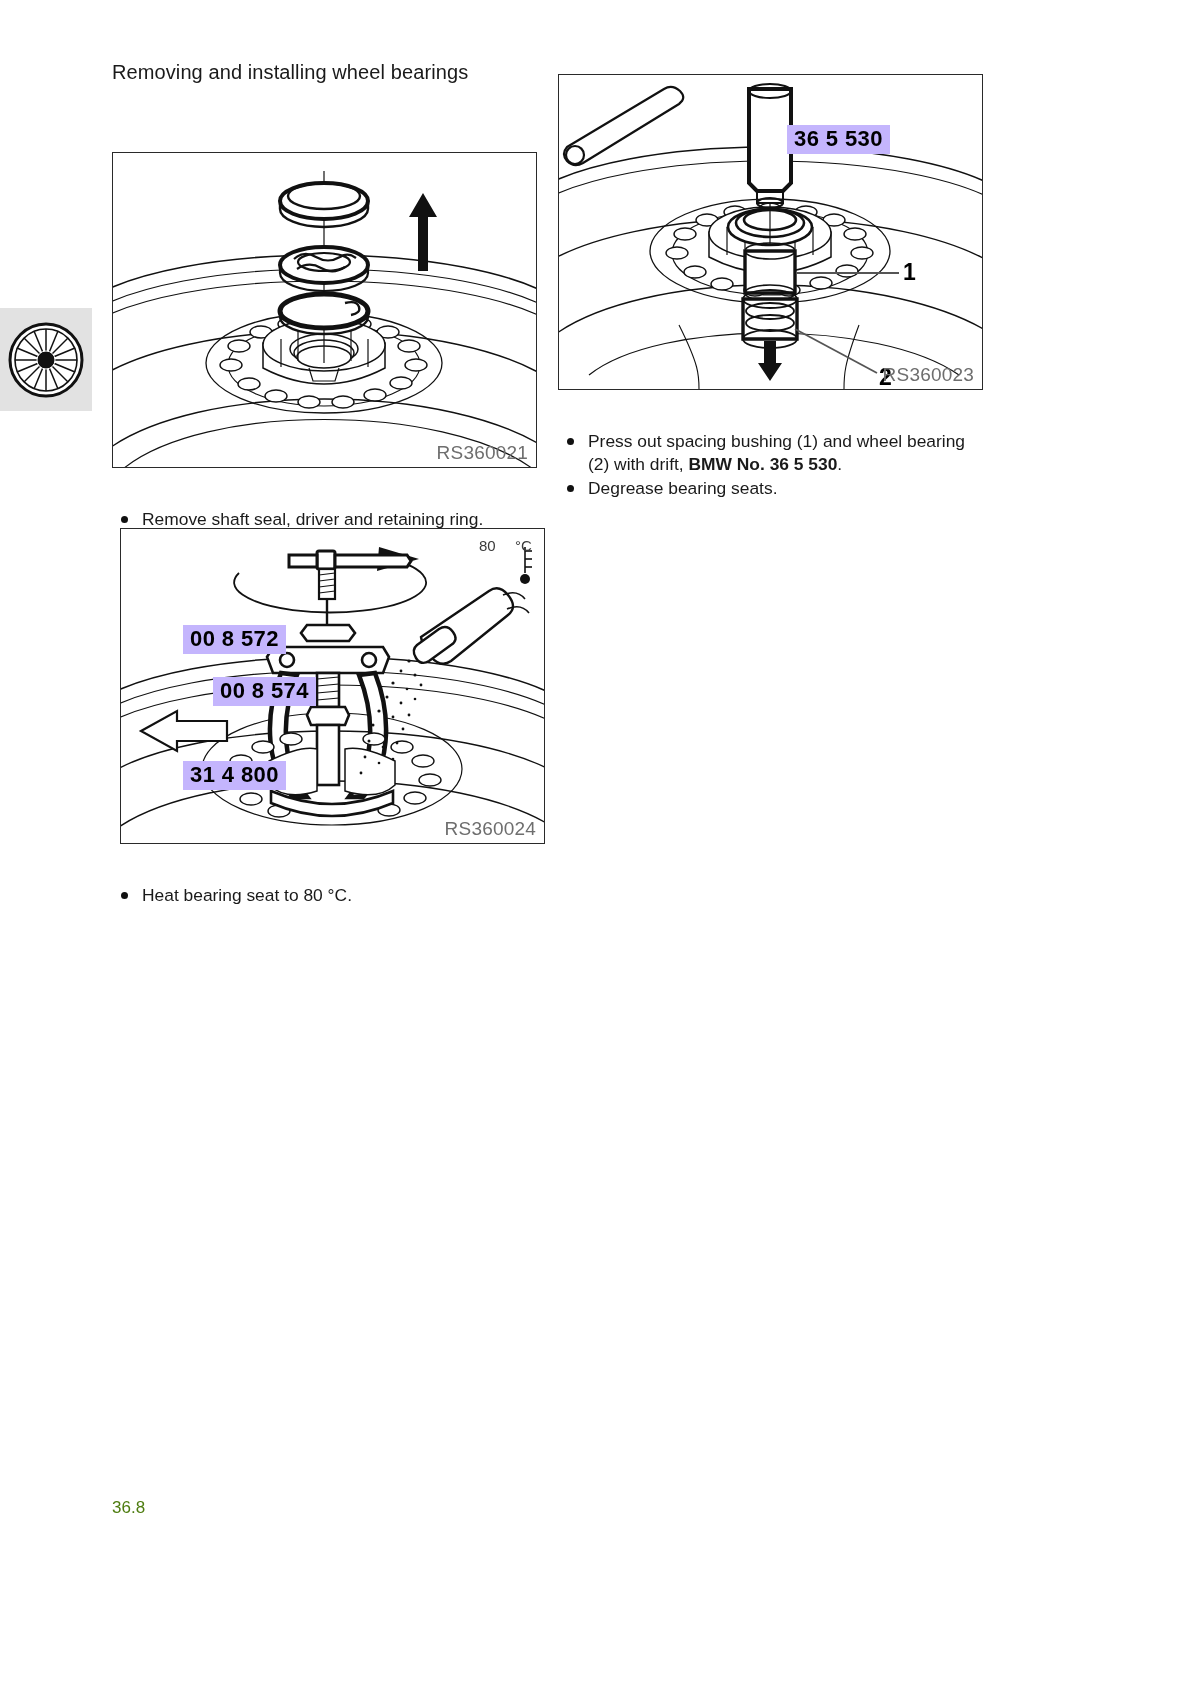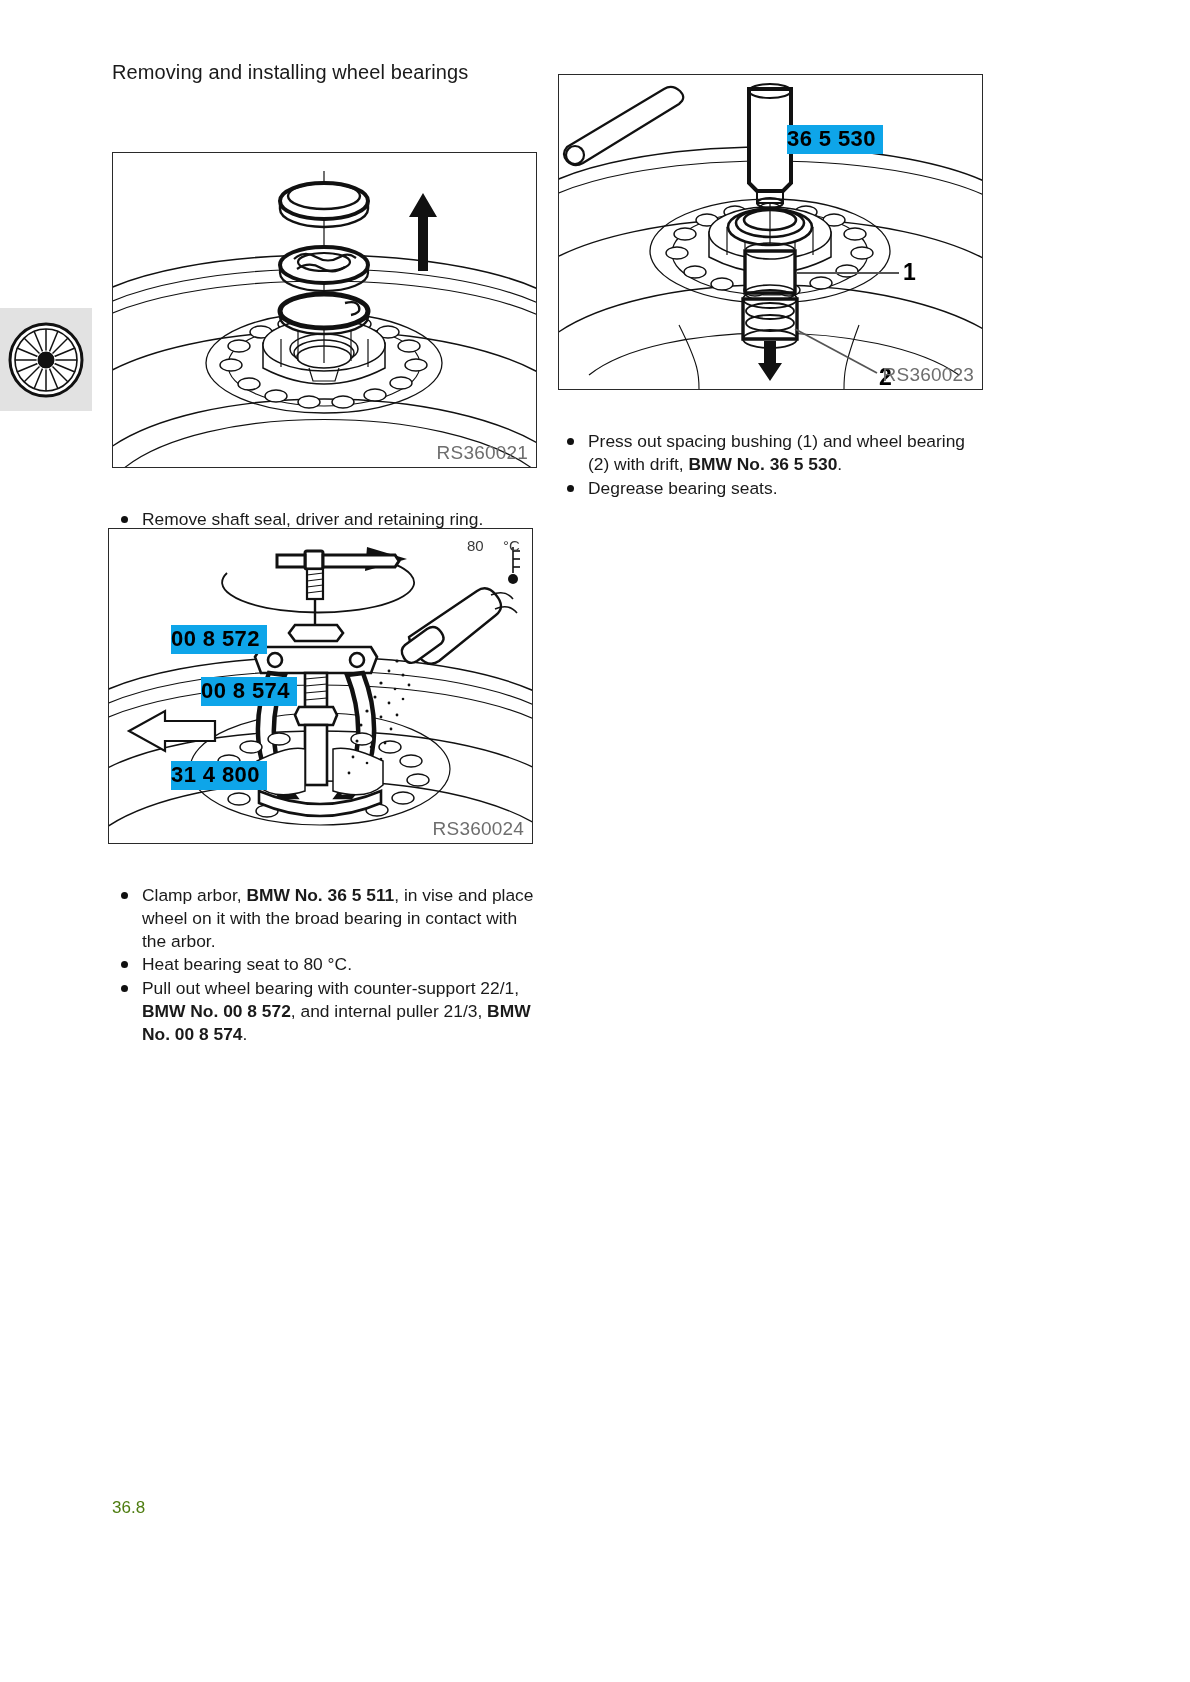--- a/index.html
+++ b/index.html
@@ -44,40 +44,40 @@
   .figure {
     position: absolute;
     border: 1.4px solid #2a2a2a;
     background: #ffffff;
     overflow: hidden;
   }
   .figure svg { display: block; width: 100%; height: 100%; }
 
   .fig1 { left: 112px; top: 152px; width: 423px; height: 314px; }
   .fig2 { left: 558px; top: 74px; width: 423px; height: 314px; }
-  .fig3 { left: 108px; top: 528px; width: 423px; height: 314px; }
+  .fig3 { left: 120px; top: 528px; width: 423px; height: 314px; }
 
   .fig-id {
     position: absolute;
     right: 8px;
     bottom: 3px;
     font-size: 19px;
     color: #6e6e6e;
     font-family: "Liberation Sans", sans-serif;
     letter-spacing: 0.2px;
   }
 
   
   .tool-tag {
     position: absolute;
-    background: #0ea5e9;
+    background: #c4b5fd;
     color: #000000;
     font-size: 22px;
     font-weight: bold;
-    padding: 2px 7px 3px 0;
+    padding: 2px 7px 3px 7px;
     letter-spacing: 0.4px;
     white-space: nowrap;
     line-height: 1.1;
   }
   .callout-num {
     position: absolute;
     font-size: 23px;
     font-weight: bold;
     color: #000;
     line-height: 1;
@@ -478,18 +478,16 @@
 <div class="bullets list1">
   <div class="li">Remove shaft seal, driver and retaining ring.</div>
 </div>
 
 <div class="bullets list2">
   <div class="li">Press out spacing bushing (1) and wheel bearing (2) with drift, <b>BMW No. 36 5 530</b>.</div>
   <div class="li">Degrease bearing seats.</div>
 </div>
 
 <div class="bullets list3">
-  <div class="li">Clamp arbor, <b>BMW No. 36 5 511</b>, in vise and place wheel on it with the broad bearing in contact with the arbor.</div>
   <div class="li">Heat bearing seat to 80 °C.</div>
-  <div class="li">Pull out wheel bearing with counter-support 22/1, <b>BMW No. 00 8 572</b>, and internal puller 21/3, <b>BMW No. 00 8 574</b>.</div>
 </div>
 
 <div class="footer-page">36.8</div>
 
 </body></html>

